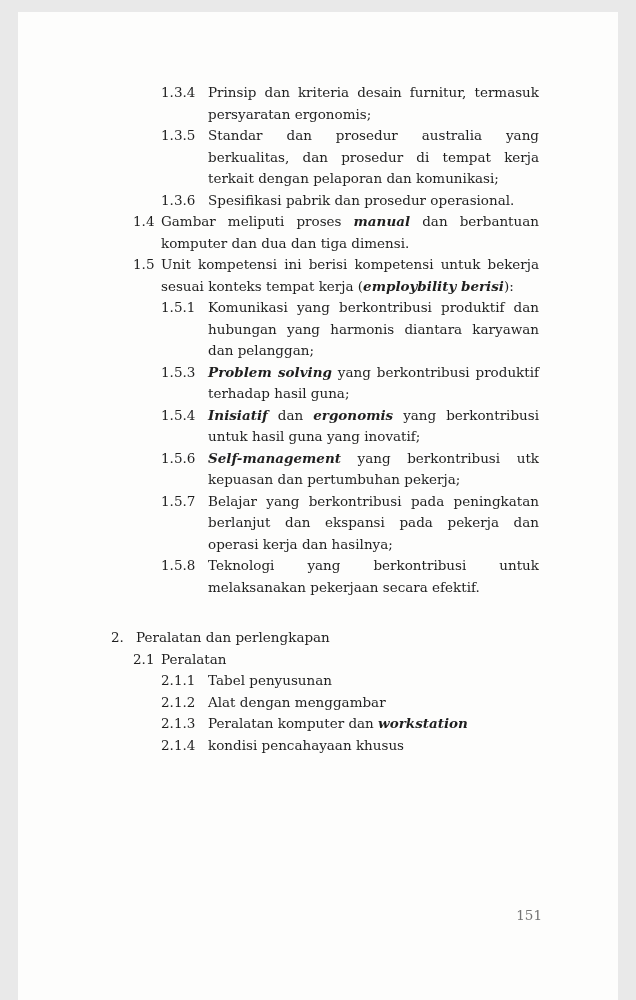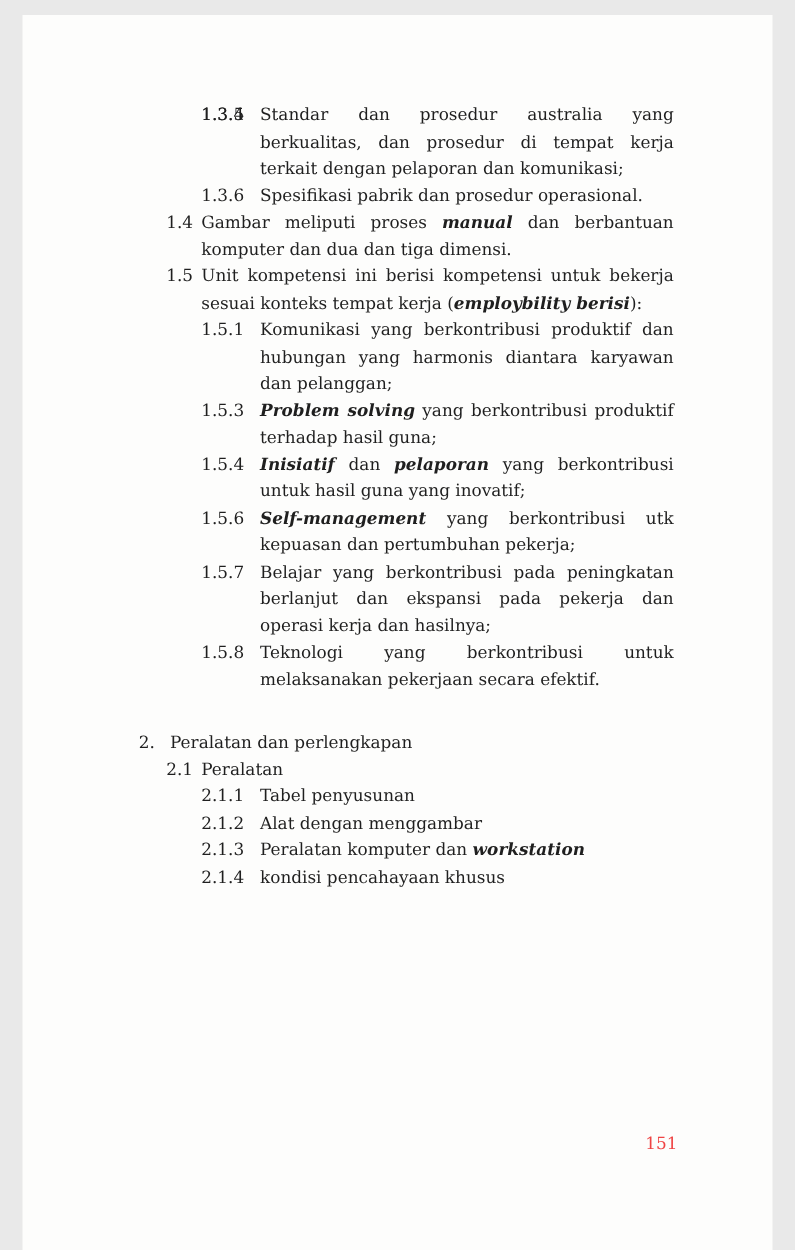--- a/index.html
+++ b/index.html
@@ -34,30 +34,31 @@
   .lvl2 .num { left: -28px; }
   .lvl3 { margin-left: 190px; }
   .lvl3 .num { left: -47px; }
   .section-gap { margin-top: 29px; }
   .item i { font-style: italic; font-weight: bold; }
   .page-number {
     position: absolute;
     top: 893px;
     right: 76px;
     font-size: 13.5px;
-    color: #ef4444;
+    color: #737373;
   }
 </style>
 </head>
 <body>
 
 <div class="page">
   <div class="content">
       <div class="item lvl3">
     <span class="num">1.3.4</span>
+    <span class="txt"><span>Prinsip dan kriteria desain furnitur, termasuk persyaratan ergonomis;</span></span>
   </div>
       <div class="item lvl3">
     <span class="num">1.3.5</span>
     <span class="txt"><span>Standar dan prosedur australia yang berkualitas, dan prosedur di tempat kerja terkait dengan pelaporan dan komunikasi;</span></span>
   </div>
       <div class="item lvl3">
     <span class="num">1.3.6</span>
     <span class="txt"><span>Spesifikasi pabrik dan prosedur operasional.</span></span>
   </div>
       <div class="item lvl2">
@@ -71,21 +72,21 @@
       <div class="item lvl3">
     <span class="num">1.5.1</span>
     <span class="txt"><span>Komunikasi yang berkontribusi produktif dan hubungan yang harmonis diantara karyawan dan pelanggan;</span></span>
   </div>
       <div class="item lvl3">
     <span class="num">1.5.3</span>
     <span class="txt"><i>Problem solving</i><span> yang berkontribusi produktif  terhadap hasil guna;</span></span>
   </div>
       <div class="item lvl3">
     <span class="num">1.5.4</span>
-    <span class="txt"><i>Inisiatif</i><span> dan </span><i>pelaporan</i><span> yang berkontribusi untuk hasil guna yang inovatif;</span></span>
+    <span class="txt"><i>Inisiatif</i><span> dan </span><i>ergonomis</i><span> yang berkontribusi untuk hasil guna yang inovatif;</span></span>
   </div>
       <div class="item lvl3">
     <span class="num">1.5.6</span>
     <span class="txt"><i>Self-management</i><span> yang berkontribusi utk kepuasan dan pertumbuhan pekerja;</span></span>
   </div>
       <div class="item lvl3">
     <span class="num">1.5.7</span>
     <span class="txt"><span>Belajar yang berkontribusi pada  peningkatan berlanjut dan ekspansi pada pekerja dan operasi kerja dan hasilnya;</span></span>
   </div>
       <div class="item lvl3">

